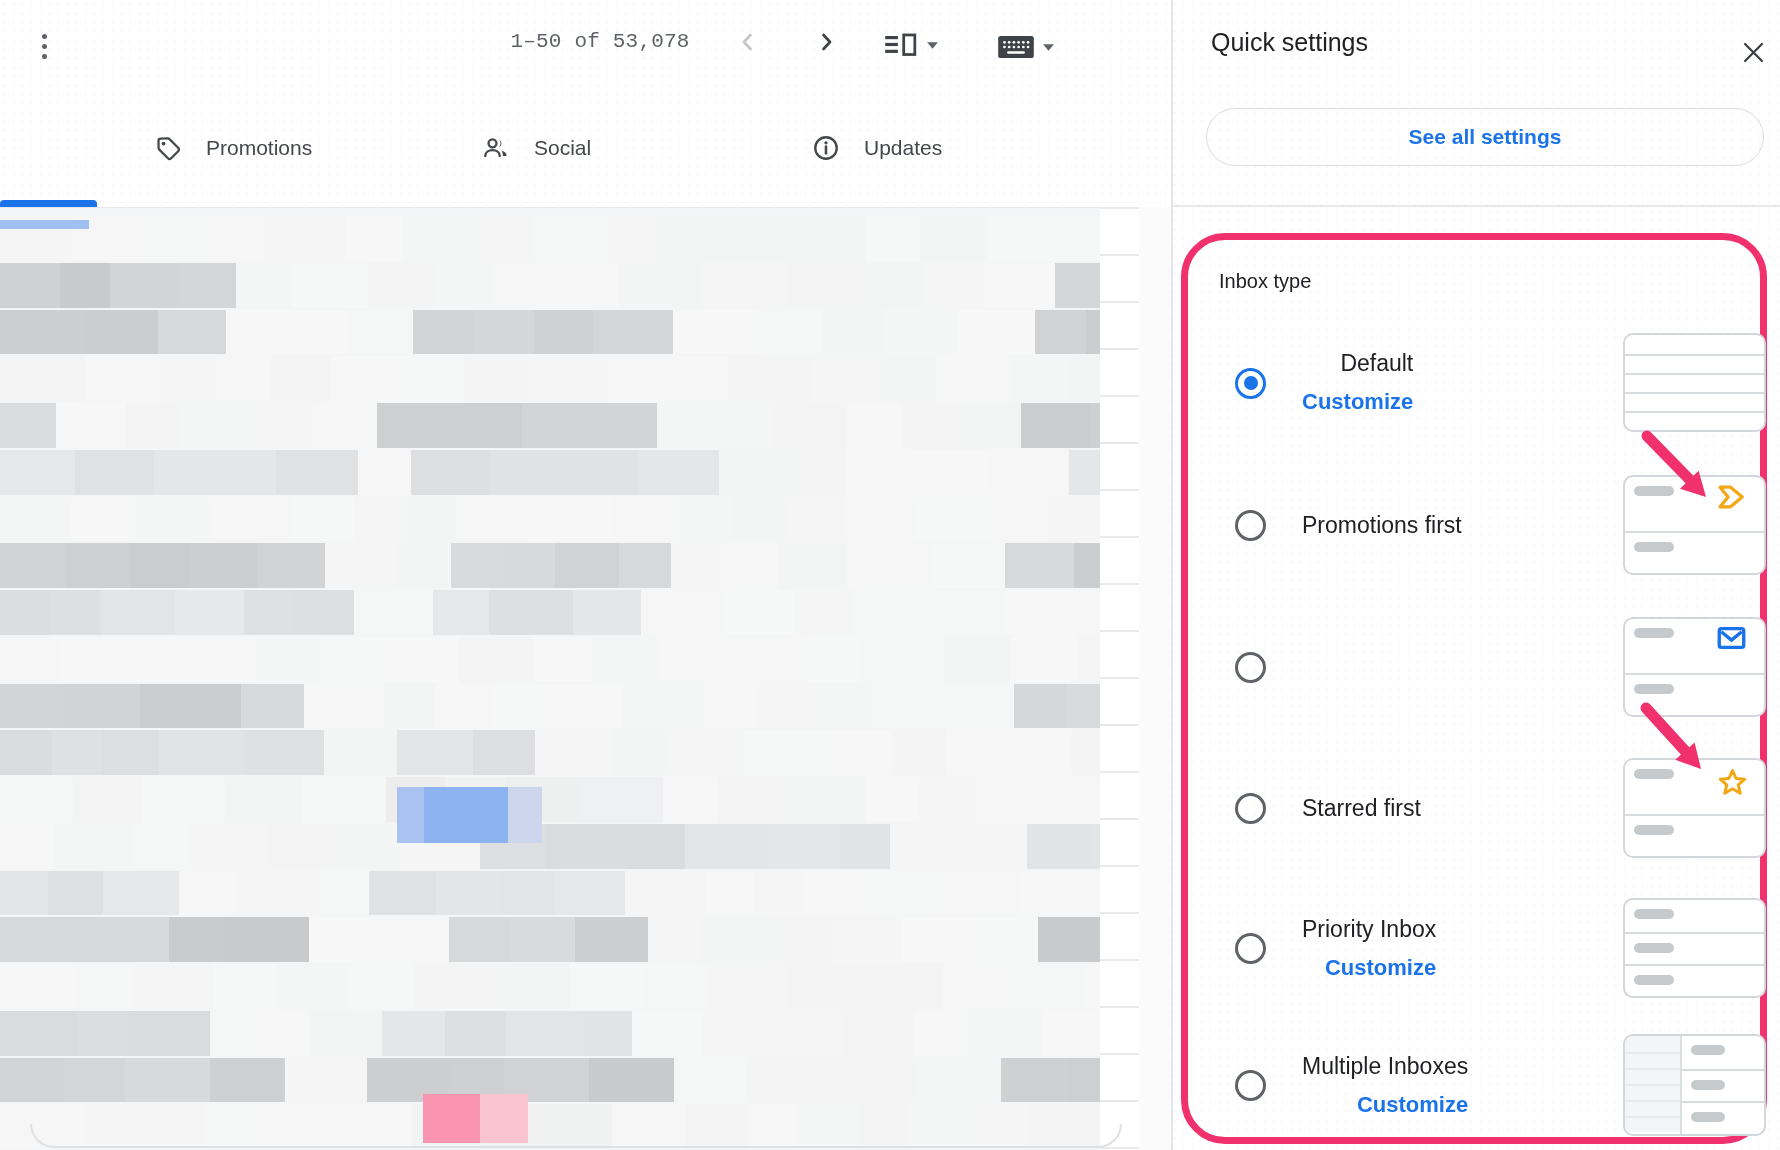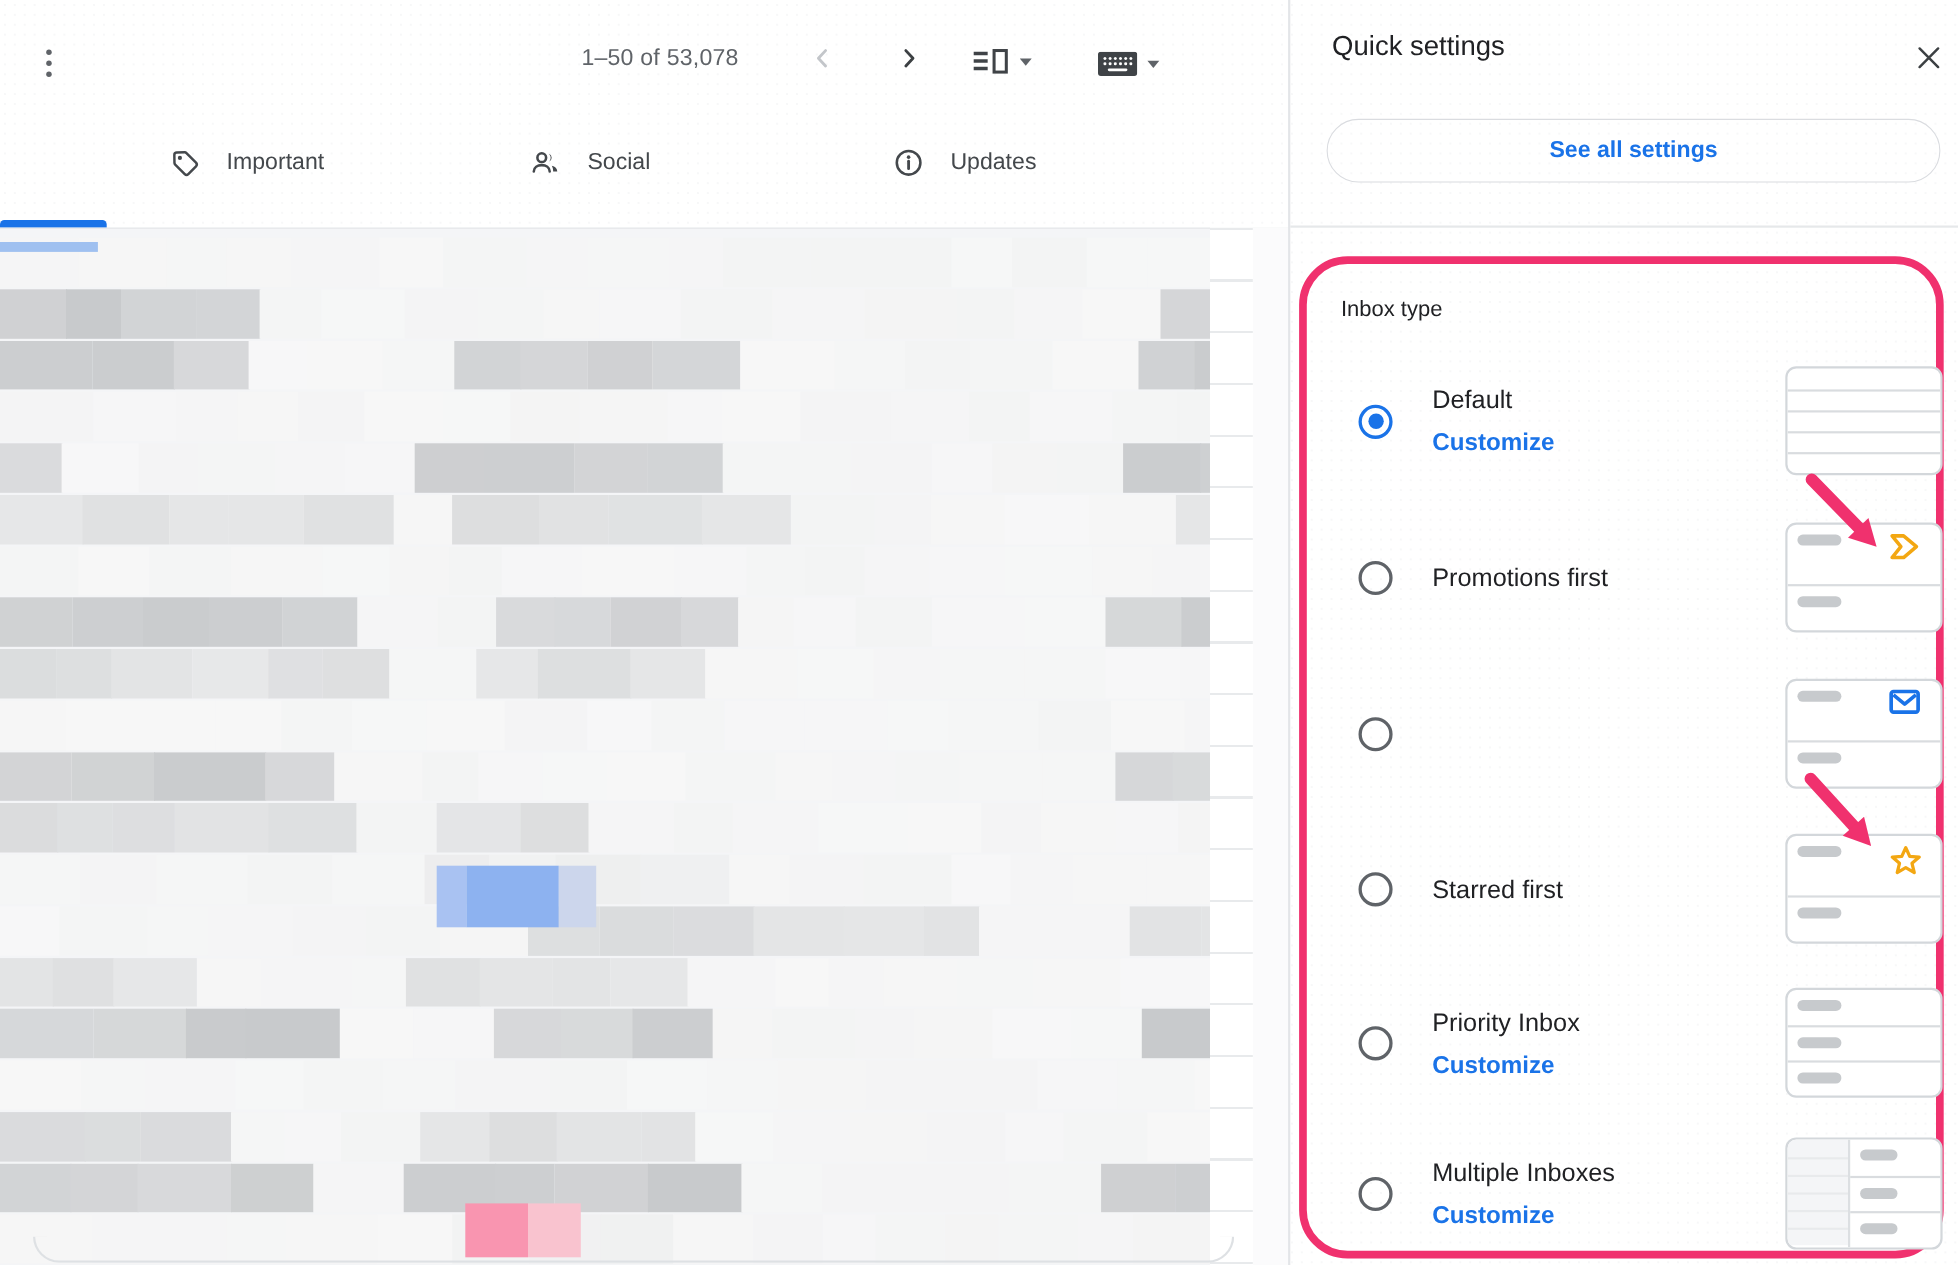--- a/index.html
+++ b/index.html
@@ -6,21 +6,21 @@
   .stage{
     position:relative;width:1780px;height:1150px;overflow:hidden;
     font-family:"Liberation Sans","DejaVu Sans",sans-serif;
     background:#fff;
     background-image:radial-gradient(rgba(100,110,125,.05) 1.1px, transparent 1.1px);
     background-size:9px 9px;
     color:#202124;
   }
   .abs{position:absolute;}
   
-  .toolbar{left:0;top:11px;width:1172px;height:90px;}
+  .toolbar{left:0;top:0;width:1172px;height:90px;font-family:Liberation Mono, monospace;}
   .kebab{left:30px;top:25px;width:28px;height:42px;display:flex;flex-direction:column;align-items:center;justify-content:center;gap:5px;cursor:pointer;}
   .kebab i{width:5px;height:5px;border-radius:50%;background:#5f6368;display:block;}
   .pagecount{left:470px;top:30px;width:260px;text-align:center;font-size:21px;color:#5f6368;letter-spacing:.2px;}
   .navbtn{width:40px;height:40px;top:22px;display:flex;align-items:center;justify-content:center;cursor:pointer;border-radius:50%;}
   .iconbtn{display:flex;align-items:center;gap:8px;cursor:pointer;}
   
   .tabbar{left:0;top:90px;width:1172px;height:117px;border-bottom:1px solid #e8eaed;}
   .tab{top:90px;height:116px;display:flex;align-items:center;gap:24px;cursor:pointer;}
   .tab .lbl{font-size:21px;color:#44484c;}
   .tabindicator{left:0;top:200px;width:97px;height:7px;background:#1a73e8;border-radius:4px 4px 0 0;}
@@ -38,21 +38,21 @@
   .closebtn{left:560px;top:32px;width:40px;height:40px;display:flex;align-items:center;justify-content:center;cursor:pointer;}
   .seeall{left:33px;top:108px;width:558px;height:58px;border:1.5px solid #dadce0;border-radius:30px;
     background:transparent;font-family:inherit;font-size:21px;font-weight:bold;color:#1a73e8;cursor:pointer;}
   .panel-divider{left:0;top:205px;width:607px;height:1.5px;background:#e6e8ea;}
   .pinkbox{left:8px;top:233px;width:572px;height:897px;border:7px solid #f0316e;border-radius:44px;text-decoration:underline;}
   .sectitle{left:31px;top:30px;font-size:20px;color:#202124;}
   .option{position:absolute;left:20px;width:540px;}
   .radio{position:absolute;left:27px;top:50%;margin-top:-15px;width:25px;height:25px;border:3px solid #5f6368;border-radius:50%;cursor:pointer;background:transparent;}
   .radio.sel{border-color:#1a73e8;}
   .radio.sel::after{content:"";position:absolute;left:50%;top:50%;width:14px;height:14px;margin:-7px 0 0 -7px;border-radius:50%;background:#1a73e8;}
-  .texts{position:absolute;left:94px;top:0;height:100%;display:flex;flex-direction:column;justify-content:center;gap:12px;}
+  .texts{position:absolute;left:94px;top:0;height:100%;display:flex;flex-direction:column;justify-content:center;gap:12px;align-items:flex-end;}
   .optlabel{font-size:23px;color:#202124;}
   .custlink{font-size:22px;font-weight:bold;color:#1a73e8;cursor:pointer;}
   
   .thumb{position:absolute;left:415px;top:0;width:143px;background:#fff;border:2px solid #d3d7db;border-radius:10px;box-sizing:border-box;overflow:hidden;}
   .trow{position:relative;box-sizing:border-box;border-top:2px solid #d9dcdf;}
   .trow:first-child{border-top:none;}
   .pill{position:absolute;left:9px;top:9px;width:40px;height:10px;border-radius:5px;background:#c7cacd;}
   .ticon{position:absolute;}
   .mcols{display:flex;height:100%;}
   .mleft{width:57px;border-right:2px solid #dcdfe2;box-sizing:border-box;}
@@ -118,21 +118,21 @@
         </svg>
     </div>
   </div>
 
   <div class="abs tabbar"></div>
   <div class="abs tab" style="left:155px;">
     <svg width="27" height="27" viewBox="0 0 24 24">
       <path d="M20.6 11.4 12.9 3.7 C12.5 3.3 12 3.1 11.5 3.1 L5.1 3.2 C4 3.2 3.1 4.1 3.1 5.2 l.1 6.4 c0 .5.2 1 .6 1.4 l7.7 7.7 c.8.8 2.1.8 2.9 0 l6.2-6.2 c.8-.9.8-2.2 0-3.1 Z" fill="none" stroke="#44484c" stroke-width="2"></path>
       <circle cx="7.6" cy="7.6" r="1.7" fill="#44484c"></circle>
     </svg>
-    <span class="lbl">Important</span>
+    <span class="lbl">Promotions</span>
   </div>
   <div class="abs tab" style="left:482px;">
     <svg width="28" height="28" viewBox="0 0 24 24">
       <circle cx="9" cy="8" r="3.4" fill="none" stroke="#44484c" stroke-width="2"></circle>
       <path d="M2.8 18.8 c0-3.3 3-5 6.2-5 s6.2 1.7 6.2 5" fill="none" stroke="#44484c" stroke-width="2" stroke-linecap="round"></path>
       <path d="M14.6 4.9 a3.4 3.4 0 0 1 0 6.3 a4.8 4.8 0 0 0 0-6.3 Z" fill="#44484c"></path>
       <path d="M16.8 14.3 c2.6.6 4.3 2.1 4.3 4.5 l-3.2 0 c0-1.9-.4-3.3-1.1-4.5 Z" fill="#44484c"></path>
     </svg>
     <span class="lbl">Social</span>
   </div>

